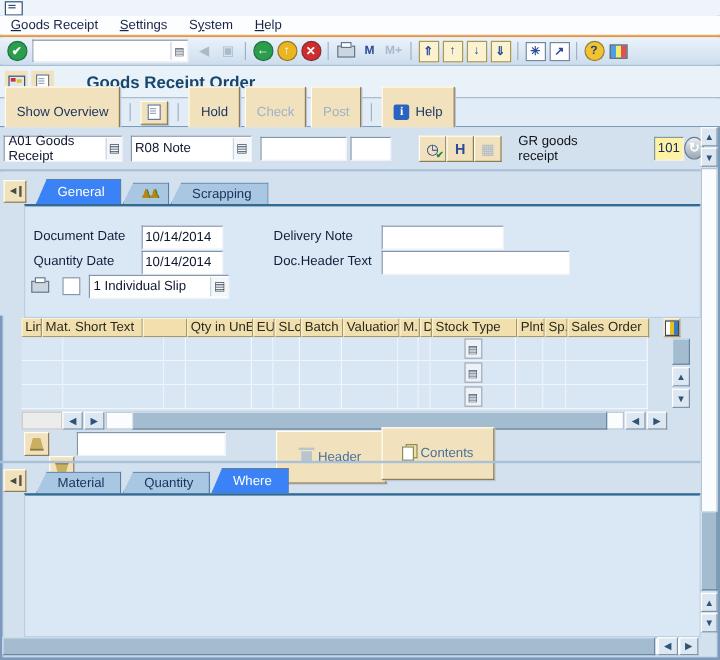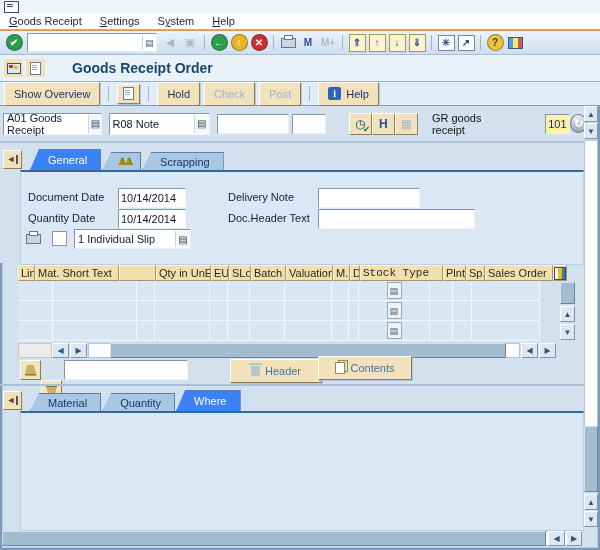--- a/index.html
+++ b/index.html
@@ -33,21 +33,21 @@
   .screenic{width:13px;height:10px;border:1px solid #44586c;background:linear-gradient(90deg,#4aa0e0 34%,#f0ee6a 34% 67%,#e05050 67%);}
   
   .titlerow{left:0;top:55px;width:600px;height:26px;background:#e9f1f9;border-bottom:1px solid #9ab0c8;display:flex;align-items:center;padding-left:4px;gap:3px;}
   .mini-btn{width:19px;height:18px;background:#f1e2bd;border:1px solid #96особ;border-color:#fff #8d7c58 #8d7c58 #fff;display:flex;align-items:center;justify-content:center;}
   .mini-screen{width:12px;height:9px;border:1px solid #3b5272;background:#dce8f4;position:relative;}
   .mini-screen::before{content:"";position:absolute;left:1px;top:1px;width:4px;height:3px;background:#d03030;box-shadow:5px 1px 0 #e8c020;}
   .mini-doc{width:9px;height:11px;background:#fff;border:1px solid #6a7a8a;position:relative;}
   .mini-doc::before{content:"";position:absolute;left:1px;top:2px;width:5px;height:1px;background:#9aa8b6;box-shadow:0 2px 0 #9aa8b6,0 4px 0 #9aa8b6;}
   .page-title{margin-left:24px;font-size:14px;font-weight:bold;color:#17466e;}
   .apptb{left:0;top:82px;width:600px;height:23px;background:#e2ecf6;border-bottom:1px solid #7d9cbc;display:flex;align-items:center;padding-left:4px;gap:4px;}
-  .sap-btn{height:18px;background:#f1e2bd;border:1px solid;border-color:#fffef4 #8d7c58 #8d7c58 #fffef4;box-shadow:1px 1px 0 #b7c6d6;display:flex;align-items:center;justify-content:center;padding:2px 9px;color:#17335f;gap:5px;}
+  .sap-btn{height:18px;background:#f1e2bd;border:1px solid;border-color:#fffef4 #8d7c58 #8d7c58 #fffef4;box-shadow:1px 1px 0 #b7c6d6;display:flex;align-items:center;justify-content:center;padding:12px 9px;color:#17335f;gap:5px;}
   .sap-btn.grayed{color:#9fb2c6;}
   .info-ic{width:13px;height:13px;background:#2a64c0;color:#fff;font-weight:bold;font-size:10px;font-family:"Liberation Serif",serif;display:flex;align-items:center;justify-content:center;border-radius:2px;}
   
   .transrow{left:0;top:106px;width:584px;height:35px;background:#d3e1ef;border-bottom:2px solid #aac0d6;display:flex;align-items:center;padding-left:3px;}
   .selectbox{height:20px;background:#fff;border:1px solid #8496ab;border-bottom-color:#eef2f8;border-right-color:#eef2f8;display:flex;align-items:center;justify-content:space-between;padding-left:3px;color:#101830;}
   .dd-ic{width:14px;height:18px;font-size:10px;color:#3c4c5c;display:flex;align-items:center;justify-content:center;border-left:1px solid #c8d4e0;background:#f4f7fa;}
   .txtinput{height:18px;background:#fff;border:1px solid #8496ab;border-bottom-color:#eef2f8;border-right-color:#eef2f8;font:inherit;padding:0 2px;color:#101830;}
   .tool20{width:21px;height:20px;background:#f1e2bd;border:1px solid;border-color:#fffef4 #8d7c58 #8d7c58 #fffef4;display:flex;align-items:center;justify-content:center;position:relative;flex:0 0 auto;}
   .exec-check{position:absolute;right:1px;bottom:0;font-size:8px;color:#1e8a3a;font-weight:bold;}
   .mvt{width:24px;height:18px;background:#fdf3a2;border:1px solid #8496ab;border-bottom-color:#eef2f8;border-right-color:#eef2f8;color:#1a2a66;display:flex;align-items:center;padding-left:2px;}
@@ -267,21 +267,21 @@
       <div class="th" style="width: 17px;">Line</div>
       <div class="th" style="width: 84px;">Mat. Short Text</div>
       <div class="th" style="width: 18px; padding-left: 35px;">OK</div>
       <div class="th" style="width: 55px;">Qty in UnE</div>
       <div class="th" style="width: 18px;">EUn</div>
       <div class="th" style="width: 22px;">SLoc</div>
       <div class="th" style="width: 35px;">Batch</div>
       <div class="th" style="width: 47px;">Valuation T..</div>
       <div class="th" style="width: 17px;">M..</div>
       <div class="th" style="width: 10px;">D</div>
-      <div class="th" style="width: 83px; font-family: Liberation Mono, monospace;">Stock Type</div>
+      <div class="th" style="width: 71px;">Stock Type</div>
       <div class="th" style="width: 23px;">Plnt</div>
       <div class="th" style="width: 19px;">Sp..</div>
       <div class="th" style="width: 68px;">Sales Order</div>
     </div>
   <div class="abs" style="left:18px;top:281px;">
       <div class="trow">
         <div class="td" style="width: 35px;"></div>
         <div class="td" style="width: 84px;"></div>
         <div class="td" style="width: 18px;"></div>
         <div class="td" style="width: 55px;"></div>

